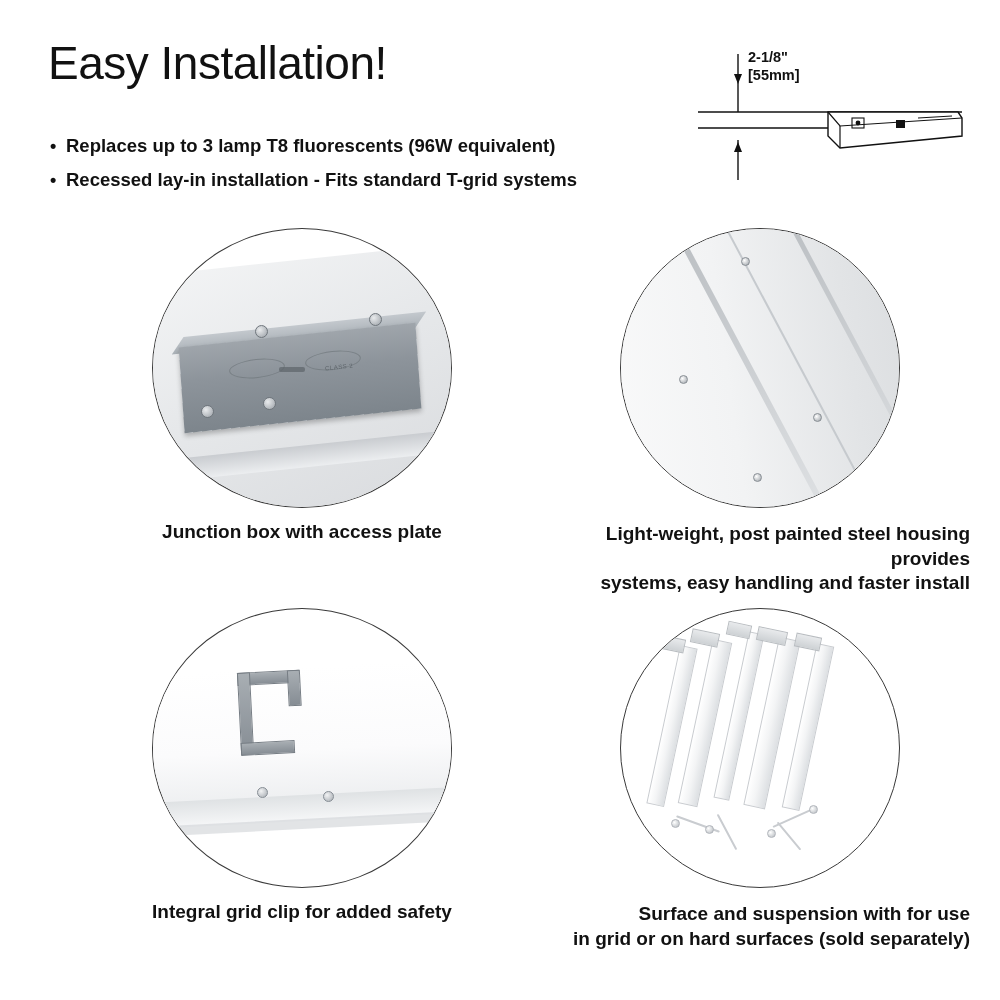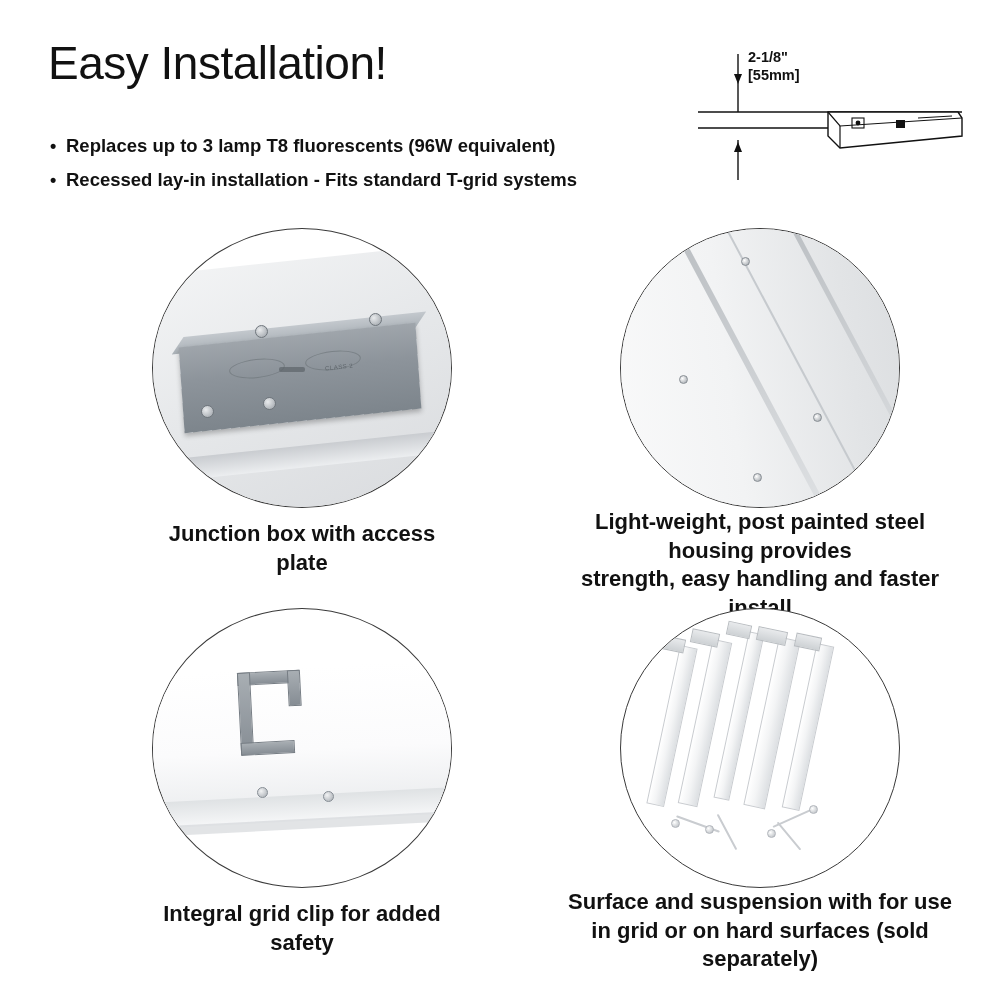--- a/index.html
+++ b/index.html
@@ -75,37 +75,37 @@
   }
   .circle {
     border-radius: 50%;
     border: 1px solid #3a3a3a;
     overflow: hidden;
     position: relative;
     background: #ffffff;
   }
   .caption {
     text-align: center;
-    font-size: 22px;
+    font-size: 19px;
     font-weight: bold;
     line-height: 1.3;
     color: #111111;
     margin-top: 12px;
   }
 
   
   #feat-junction   { left: 152px; top: 228px; width: 300px; }
   #feat-housing    { left: 550px; top: 228px; width: 420px; }
   #feat-clip       { left: 152px; top: 608px; width: 300px; }
   #feat-kits       { left: 550px; top: 608px; width: 420px; }
 
   #feat-junction .circle, #feat-clip .circle { width: 298px; height: 278px; margin: 0 auto; }
   #feat-housing .circle, #feat-kits .circle  { width: 278px; height: 278px; margin: 0 auto; }
 
-  #feat-housing .caption, #feat-kits .caption { margin-top: 0; }
+  #feat-housing .caption, #feat-kits .caption { margin-top: 14px; text-align: right; }
 
   
   .jb-panel {
     position: absolute;
     left: -30px;
     top: 30px;
     width: 380px;
     height: 250px;
     background: linear-gradient(160deg, #f4f5f6 0%, #e6e8ea 45%, #d8dadd 100%);
     transform: rotate(-6deg);
@@ -350,21 +350,21 @@
     <div class="hs-line" style="left:96px; top:-16px; width:2px; height:420px;"></div>
     <div class="hs-seam" style="left:156px; top:-26px; width:5px; height:420px;"></div>
     <div class="hs-line" style="left:214px; top:-34px; width:2px; height:420px;"></div>
     <div class="hs-rivet" style="left:120px; top:28px;"></div>
     <div class="hs-rivet" style="left:58px; top:146px;"></div>
     <div class="hs-rivet" style="left:192px; top:184px;"></div>
     <div class="hs-rivet" style="left:132px; top:244px;"></div>
   </div>
   <div class="caption">
     <span>Light-weight, post painted steel housing provides</span><br>
-    <span>strength, easy handling and faster install</span>
+    <span>systems, easy handling and faster install</span>
   </div>
 </div>
 
 <div class="feature" id="feat-clip">
   <div class="circle">
     <div class="gc-fixture"></div>
     <div class="gc-lip"></div>
     <div class="gc-shadow"></div>
     <div class="gc-clip">
       <div class="arm" style="left:0; top:0; width:60px; height:11px;"></div>

